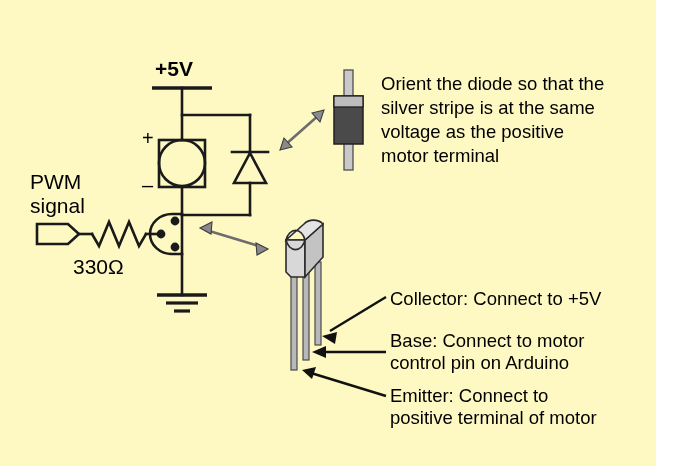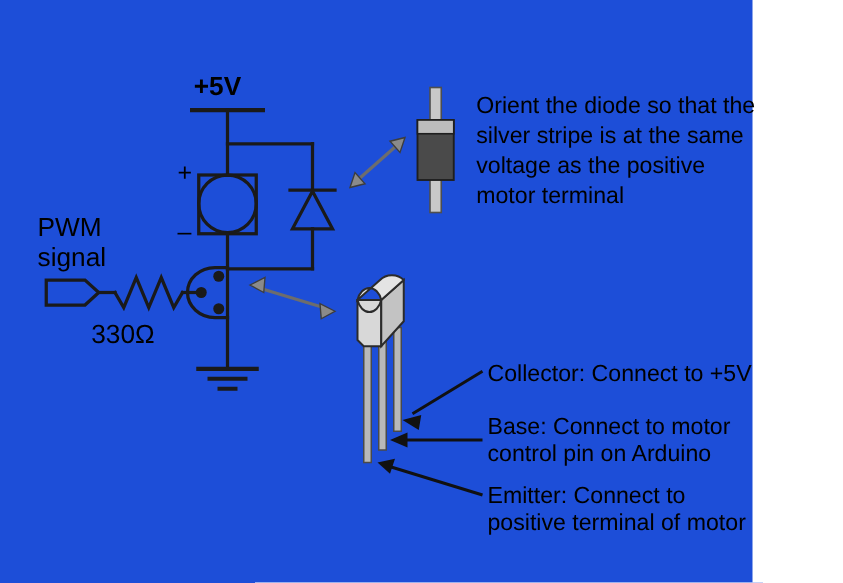--- a/index.html
+++ b/index.html
@@ -9,23 +9,23 @@
   }
   body {
     width: 674px;
     height: 466px;
     overflow: hidden;
     font-family: "Liberation Sans", sans-serif;
     color: #000000;
   }
   #figure {
     position: relative;
-    width: 602px;
+    width: 656px;
     height: 466px;
-    background: #1d4ed8;
+    background: #fef9c3;
   }
   svg#diagram {
     position: absolute;
     top: 0;
     left: 0;
     width: 674px;
     height: 466px;
   }
   .wire {
     stroke: #1a1a1a;

